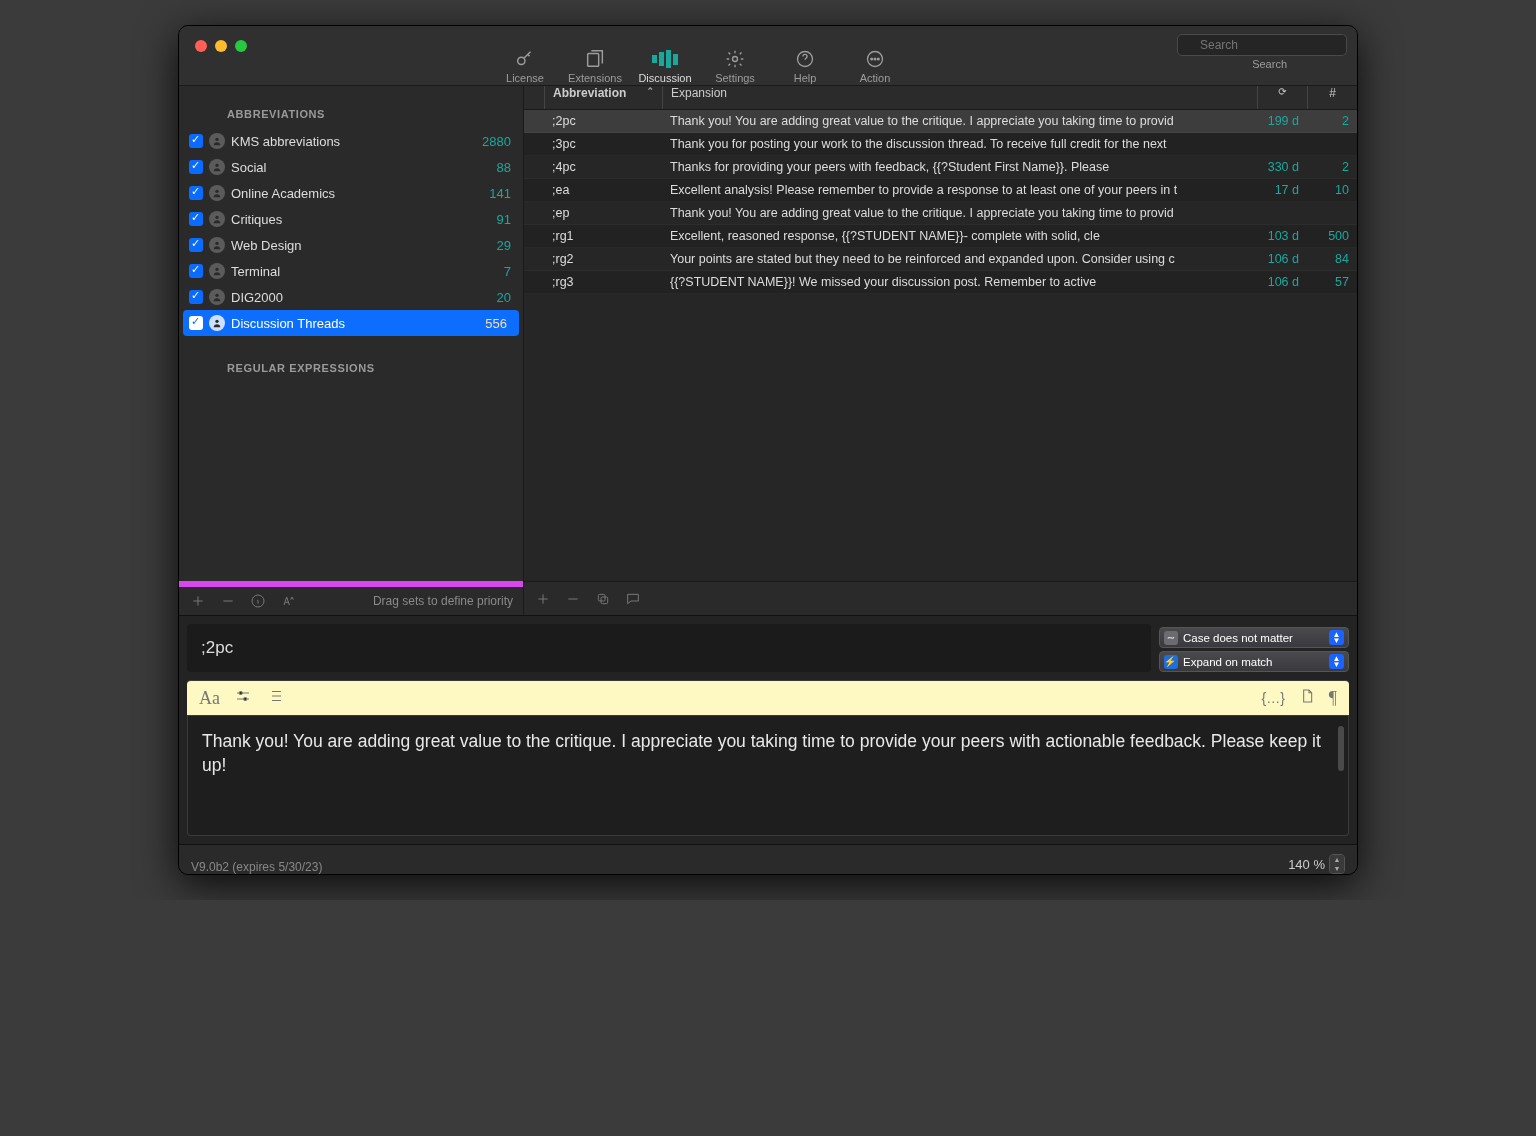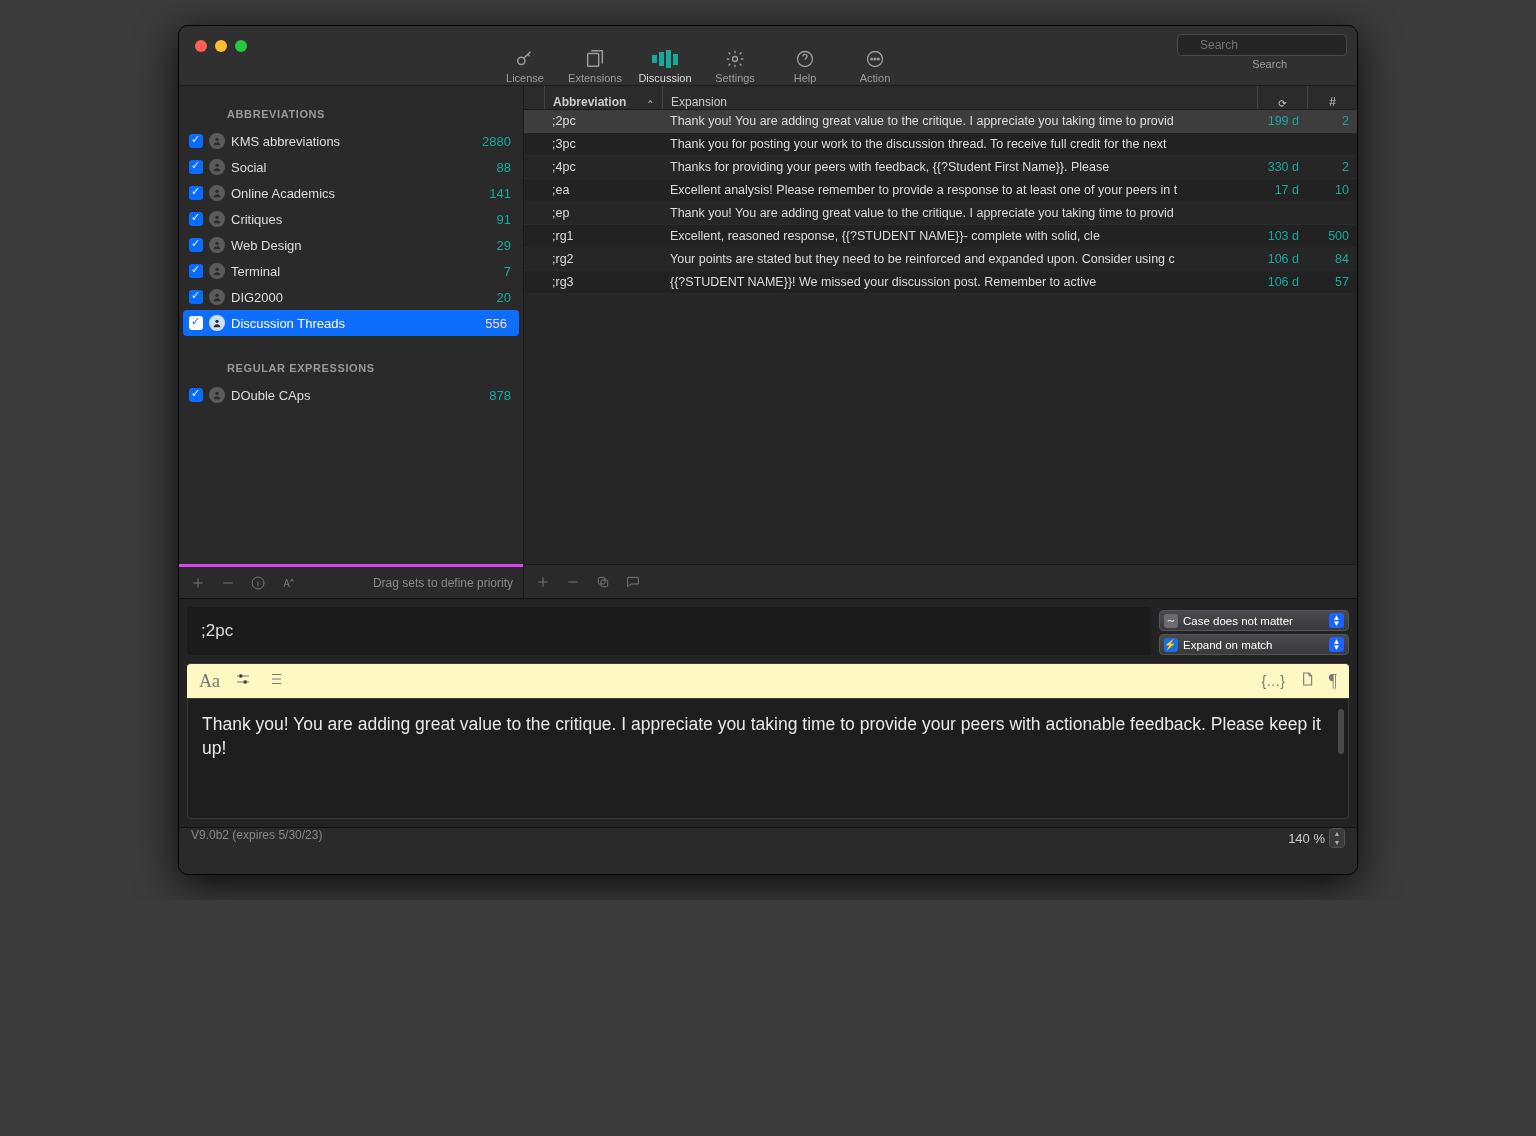--- a/index.html
+++ b/index.html
@@ -35,29 +35,29 @@
 .side-row input[type=checkbox]::after{ content:"✓"; color:#fff; font-size:11px; position:absolute; left:2px; top:-1px; }
 .side-row.sel input[type=checkbox]{ background:#fff; }
 .side-row.sel input[type=checkbox]::after{ color:#0a6bff; }
 .person { width:16px; height:16px; border-radius:50%; background:#5b5b5b; display:inline-flex; align-items:center; justify-content:center; }
 .person svg{ width:10px; height:10px; fill:#2a2a2a;}
 .side-row.sel .person{ background:#cfe0ff;}
 .side-name { flex:1; white-space:nowrap; overflow:hidden; text-overflow:ellipsis; }
 .side-count { color:#1aa89d; font-size:13px; font-variant-numeric: tabular-nums;}
 .side-row.sel .side-count{ color:#ffdca8; }
 
-.sidebar-footer { height:34px; border-top:3px solid #d946ef; display:flex; align-items:center; padding:0 10px; gap:12px; color:#7a7a7a; font-size:12px;}
+.sidebar-footer { height:34px; border-top:6px solid #d946ef; display:flex; align-items:center; padding:0 10px; gap:12px; color:#7a7a7a; font-size:12px;}
 .sidebar-footer .hint{ margin-left:auto; color:#8a8a8a;}
 .ic-btn{ width:18px; height:18px; display:flex; align-items:center; justify-content:center; cursor:pointer;}
 .ic-btn svg{ width:16px; height:16px; stroke:#777; fill:none; stroke-width:1.5;}
 
 
 .content { flex:1; display:flex; flex-direction:column; min-width:0;}
 .thead { display:flex; align-items:center; height:24px; background:#2b2b2b; border-bottom:1px solid #1a1a1a; color:#ccc; font-size:12px; }
-.thead .col { padding:0 8px; border-left:1px solid #444; height:100%; display:flex; align-items:flex-end;}
+.thead .col { padding:0 8px; border-left:1px solid #444; height:100%; display:flex; align-items:flex-start;}
 .col.spacer{ width:20px; border-left:none;}
 .col.abbr { width:118px; font-weight:600; justify-content:space-between;}
 .col.exp { flex:1; }
 .col.days { width:50px; justify-content:center;}
 .col.cnt { width:50px; justify-content:center;}
 .thead .tri{ font-size:9px; color:#aaa;}
 .thead .clock{ font-size:10px;}
 
 .tbody { flex:1; overflow:hidden; background:#262626; }
 .trow { display:flex; align-items:center; height:23px; color:#ddd; font-size:12.5px; border-bottom:1px solid rgba(255,255,255,0.03);}
@@ -82,21 +82,21 @@
 .bg-grey{ background:#6b6b70;} .bg-blue{background:#1d6fe0;}
 .sel-pill .carets{ margin-left:auto; background:#1a63ff; width:15px; height:15px; border-radius:3px; display:flex; align-items:center; justify-content:center; font-size:8px; line-height:6px; color:#fff; flex-direction:column;}
 
 .richbar { display:flex; align-items:center; height:36px; padding:0 12px; gap:14px; color:#777; border:1px solid #3a3a3a; border-left:none; border-right:none; margin:0 8px; border-radius:4px 4px 0 0; background:#fef9c3;}
 .richbar .r-ic { font-size:18px; cursor:pointer; }
 .richbar .spacer{ flex:1;}
 .rtext { margin:0 8px 8px 8px; background:#1e1e1e; border:1px solid #3a3a3a; border-top:none; border-radius:0 0 4px 4px; padding: 14px 14px 40px 14px; color:#e8e8e8; font-size:17.5px; line-height:1.35; min-height:120px; position:relative;}
 .rtext .scroll-ind{ position:absolute; right:4px; top:10px; width:6px; height:45px; background:#4a4a4a; border-radius:3px;}
 
 
-.status { height:47px; display:flex; align-items:flex-start; padding:0 12px; color:#888; font-size:12px; background:#2a2a2a; border-top:1px solid #111;}
+.status { height:30px; display:flex; align-items:flex-end; padding:0 12px; color:#888; font-size:12px; background:#2a2a2a; border-top:1px solid #111;}
 .status .zoom{ margin-left:auto; color:#ccc; font-size:13px; display:flex; align-items:center; gap:4px;}
 .stepper{ display:flex; flex-direction:column; border:1px solid #555; border-radius:4px; overflow:hidden;}
 .stepper div{ width:14px; height:9px; background:#3a3a3a; display:flex; align-items:center; justify-content:center; font-size:7px; color:#aaa;}
 </style>
 </head>
 <body>
 
 <div class="window">
 
   <div class="toolbar">
@@ -260,33 +260,20 @@
                   <circle cx="12" cy="8" r="4"></circle>
                   <path d="M4 22c0-4 4-7 8-7s8 3 8 7"></path>
                 </svg>
               </span>
               <span class="side-name">Discussion Threads</span>
               <span class="side-count">556</span>
             </div>
           </div>
         <div style="height:20px"></div>
         <div class="side-header">REGULAR EXPRESSIONS</div>
-        <div id="regex">
-            <div class="side-row">
-              <input type="checkbox" checked="" style="">
-              <span class="person">
-                <svg viewBox="0 0 24 24">
-                  <circle cx="12" cy="8" r="4"></circle>
-                  <path d="M4 22c0-4 4-7 8-7s8 3 8 7"></path>
-                </svg>
-              </span>
-              <span class="side-name">DOuble CAps</span>
-              <span class="side-count">878</span>
-            </div>
-          </div>
       </div>
       <div class="sidebar-footer">
         <div class="ic-btn">
             <svg viewBox="0 0 24 24">
               <path d="M12 5v14M5 12h14"></path>
             </svg>
           </div>
         <div class="ic-btn">
             <svg viewBox="0 0 24 24">
               <path d="M5 12h14"></path>

